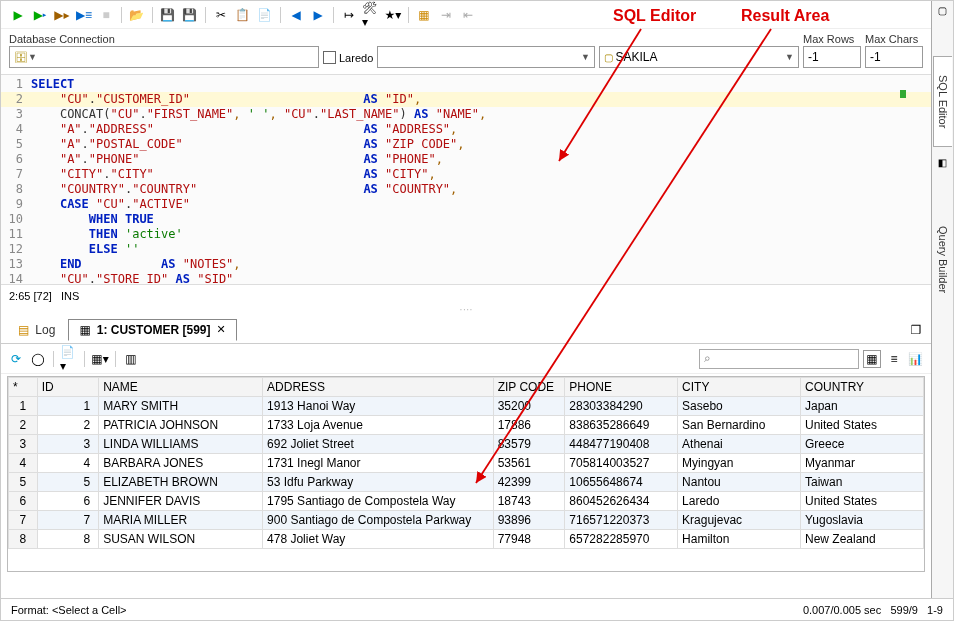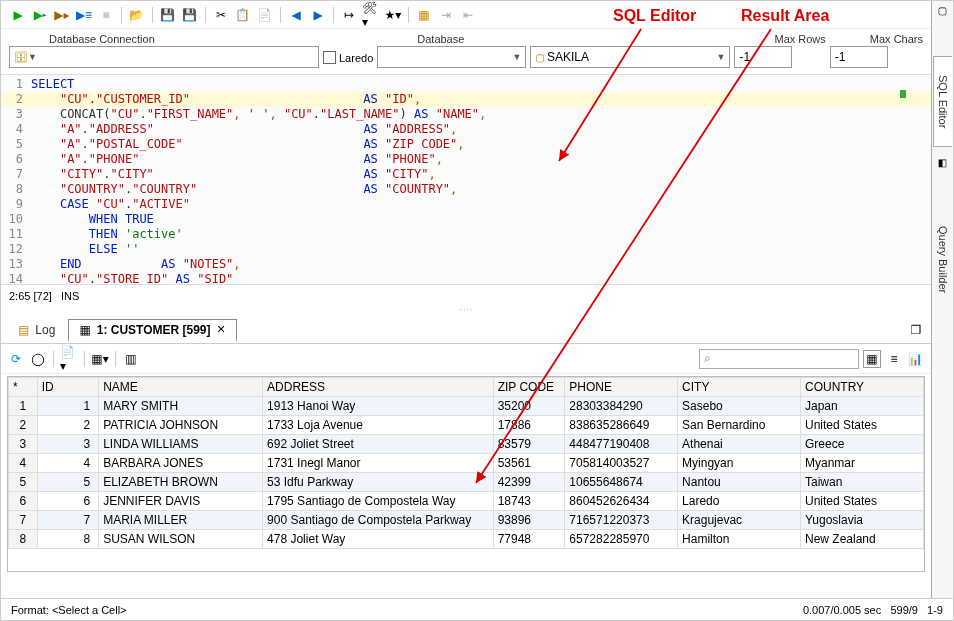--- a/index.html
+++ b/index.html
@@ -3,31 +3,31 @@
 <meta charset="utf-8">
 <style>
   * { box-sizing: border-box; margin: 0; padding: 0; }
   body { font-family: "Segoe UI", Tahoma, sans-serif; font-size: 12px; background: #fff; width: 954px; height: 621px; overflow: hidden; position: relative; border: 1px solid #ccc;}
   .toolbar { display: flex; align-items: center; padding: 2px 8px; gap: 4px; border-bottom: 1px solid #eee; height: 28px;}
   .tbico { width: 18px; height: 18px; display:flex; align-items:center; justify-content:center; cursor:pointer; font-size:12px;}
   .tsep { width:1px; height:16px; background:#ccc; margin:0 2px;}
   .annot { position:absolute; color:#d00; font-weight:bold; font-size:16px; z-index:50; pointer-events:none;}
   .arrow-svg { position:absolute; z-index:49; pointer-events:none; }
   .connrow { display:flex; align-items:flex-end; gap:4px; padding:4px 8px 6px 8px; }
-  .connrow label { font-size:11px; color:#333; display:block; padding-bottom:1px;margin-left:40px;}
+  .connrow label { font-size:11px; color:#333; display:block; padding-bottom:1px;}
   .connrow .grp { display:flex; flex-direction:column; }
   .combo { display:flex; align-items:center; border:1px solid #999; border-radius:0; padding:2px 4px; height:22px; background:#fff; cursor:pointer;}
   .combo .txt { flex:1; font-size:12px; padding:0 2px;}
   .chev { font-size:9px; color:#555;}
   .sticky { display:flex; align-items:center; gap:3px; font-size:11px;}
   .editor { position:relative; background:#fbfbfb; border-top:1px solid #ddd; height:210px; overflow:hidden;}
   .gutter { position:absolute; left:0; top:0; bottom:0; width:26px; text-align:right; padding:2px 4px 2px 0; color:#888; font-family: Consolas, monospace; font-size:12px; line-height:15px;}
   .code { position:absolute; left:30px; right:4px; top:0; bottom:0; font-family:Consolas,monospace; font-size:12px; line-height:15px; white-space:pre; padding:2px 0;}
   .hlrow { position:absolute; left:0; right:0; height:15px; background:#fff9d6; top:17px;}
-  .kw { color:#0020c0; font-weight:normal;}
+  .kw { color:#0020c0; font-weight:bold;}
   .id { color:#b10d0d;}
   .str { color:#0a7a00;}
   .pnc { color:#333;}
   .gold { color:#a06000;}
   .status { display:flex; align-items:center; justify-content:space-between; padding:4px 8px; font-size:11px; border-top:1px solid #ddd; height:22px;}
   .dots { text-align:center; color:#bbb; font-size:10px; height:10px; line-height:8px;}
   .tabsrow { display:flex; align-items:center; padding:2px 6px; border-bottom:1px solid #ccc; height:28px; gap:2px;}
   .tab { display:flex; align-items:center; gap:6px; padding:3px 10px; border:1px solid transparent; cursor:pointer; font-size:12px;}
   .tab.active { border-color:#888; border-bottom-color:#fff; background:#fff;}
   .tab.inactive { color:#333;}
@@ -107,21 +107,20 @@
     <div class="combo">
       <span style="color:#a80;font-size:11px;">🗄</span>
       <span class="chev">▼</span>
     </div>
   </div>
   <div class="sticky" style="padding-bottom:4px;">
     <span class="chkbox"></span>
     <span>Laredo</span>
   </div>
   <div class="grp" style="flex:1;">
-    <label>Database</label>
     <div class="combo">
       <span class="txt"></span>
       <span class="chev">▼</span>
     </div>
   </div>
   <div class="grp" style="width:200px;">
     <div class="combo">
       <span style="color:#a80;font-size:10px;">▢</span>
       <span class="txt">SAKILA</span>
       <span class="chev">▼</span>

